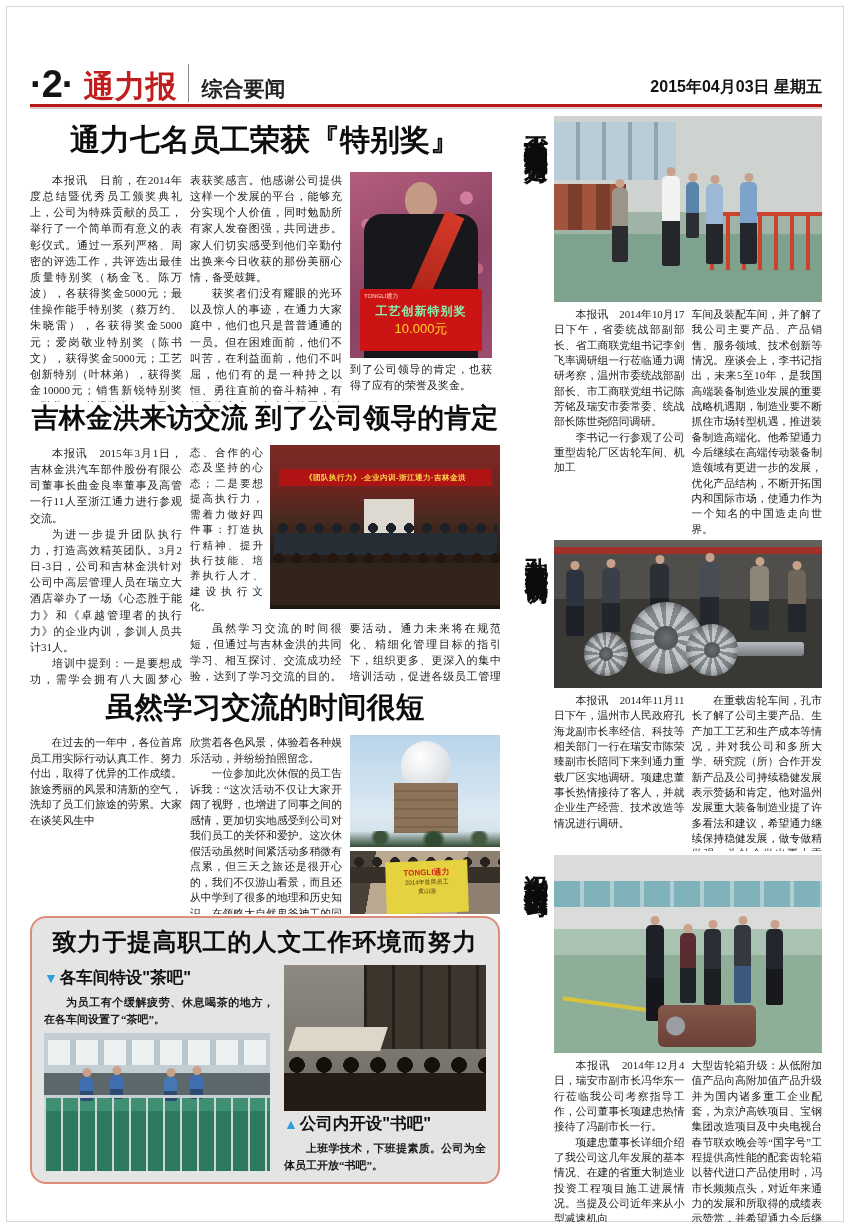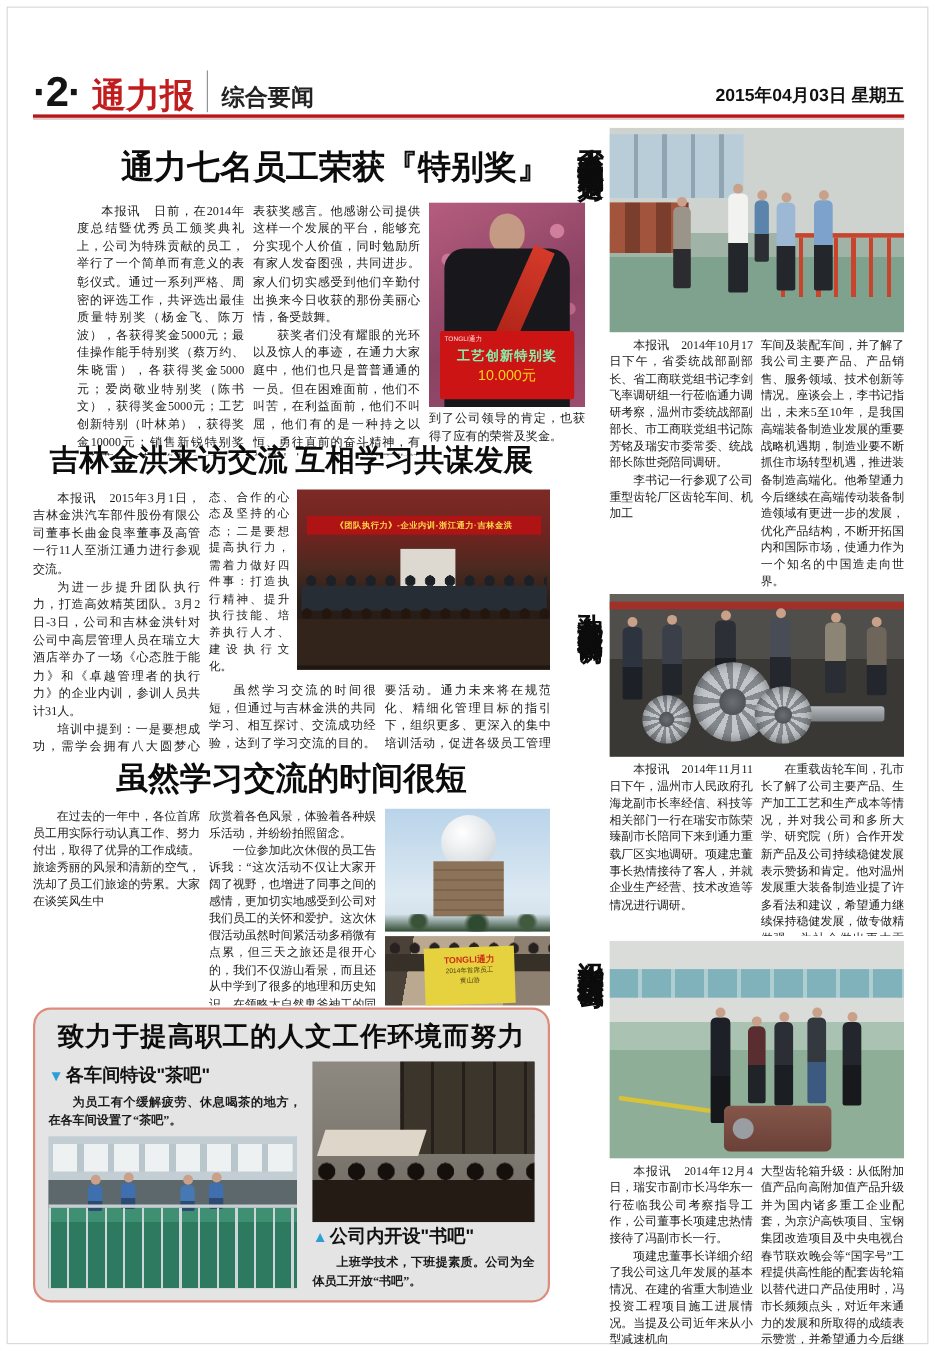--- a/index.html
+++ b/index.html
@@ -115,21 +115,21 @@
   .gear { position:absolute; border-radius:50%; background:repeating-conic-gradient(#c2c6ca 0 14deg,#84898d 14deg 28deg); box-shadow:inset 0 0 10px rgba(0,0,0,.45); }
   .gear::after { content:""; position:absolute; inset:34%; border-radius:50%; background:radial-gradient(#6a6f73,#45494d); }
   .shaft { position:absolute; background:linear-gradient(#b8bcc0,#787d81); border-radius:3px; }
 
   .ph-v3 { width:100%; height:198px; background:linear-gradient(#d9dcd9 0 74px,#a9c2b1 74px 100px,#8fae97 100px 100%); }
   .ph-v3 .winband { position:absolute; left:0; top:26px; width:100%; height:26px; background:repeating-linear-gradient(90deg,#7fb2ba 0 26px,#aeced2 26px 30px); }
   .ph-v3 .floorline { position:absolute; left:8px; bottom:42px; width:58%; height:4px; background:#d8c23a; transform:rotate(8deg); }
   .ph-v3 .machine { position:absolute; left:104px; bottom:6px; width:98px; height:42px; border-radius:6px; background:radial-gradient(circle at 18% 50%,#9a9ea2 0 9px,transparent 10px),linear-gradient(#85574a,#6a4038); }
 
   
-  #a1 { top:16px; height:282px;margin-left:40px; }
+  #a1 { top:4px; height:282px; }
   #a2 { top:284px; height:286px; }
   #a3 { top:572px; height:226px; }
   #welfare { top:800px; height:268px; position:absolute; left:0; width:100%; }
   #r1 { top:0; height:420px; }
   #r2 { top:424px; height:311px; }
   #r3 { top:739px; height:367px; }
 </style>
 </head>
 <body>
 
@@ -167,21 +167,21 @@
             <div class="sign-l1">工艺创新特别奖</div>
             <div class="sign-l2">10.000元</div>
           </div>
         </div>
         <p class="cap">到了公司领导的肯定，也获得了应有的荣誉及奖金。</p>
       </div>
     </div>
   </section>
 
   <section id="a2">
-    <h1 class="a-title">吉林金洪来访交流 互相学习共谋发展</h1>
+    <h1 class="a-title">吉林金洪来访交流 到了公司领导的肯定</h1>
     <div class="cols">
       <div class="tcol" style="width:152px;height:240px">
         <p class="lp ind">本报讯　2015年3月1日，吉林金洪汽车部件股份有限公司董事长曲金良率董事及高管一行11人至浙江通力进行参观交流。</p>
         <p class="lp ind">为进一步提升团队执行力，打造高效精英团队。3月2日-3日，公司和吉林金洪针对公司中高层管理人员在瑞立大酒店举办了一场《心态胜于能力》和《卓越管理者的执行力》的企业内训，参训人员共计31人。</p>
         <p class="lp ind">培训中提到：一是要想成功，需学会拥有八大圆梦心态：主人翁心态、长远的心态、学习的心态、认同的心态、危机的心态、感恩的心</p>
       </div>
       <div class="a2right">
         <div class="a2top">
           <div class="tcol a2narrow">
             <p class="lp" style="font-size:10.5px">态、合作的心态及坚持的心态；二是要想提高执行力，需着力做好四件事：打造执行精神、提升执行技能、培养执行人才、建设执行文化。</p>

